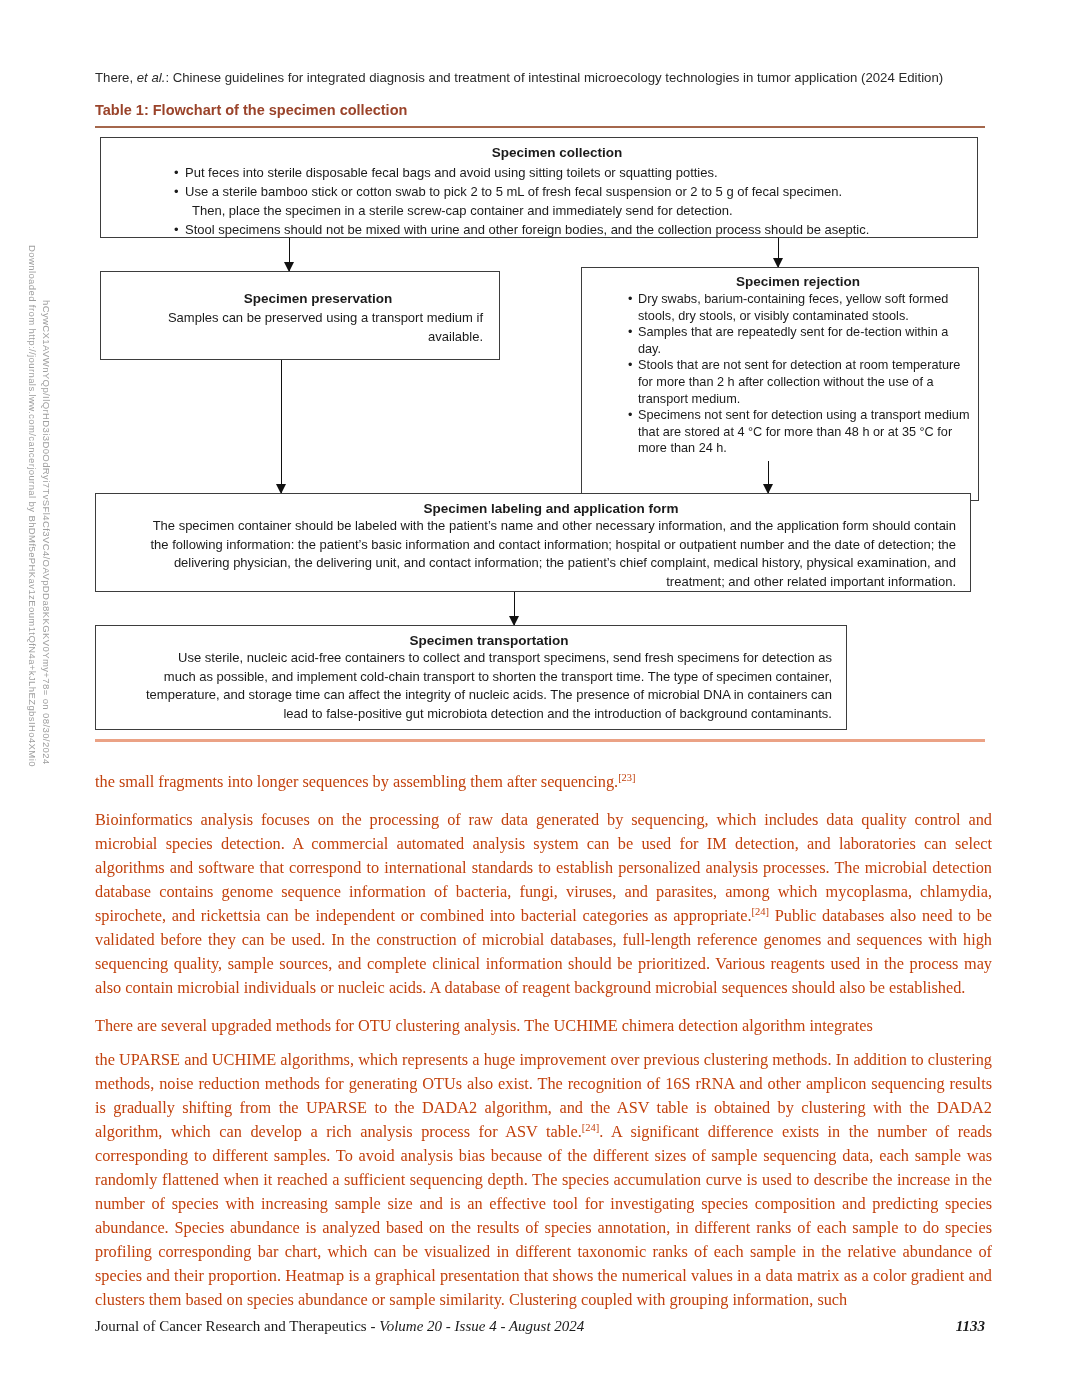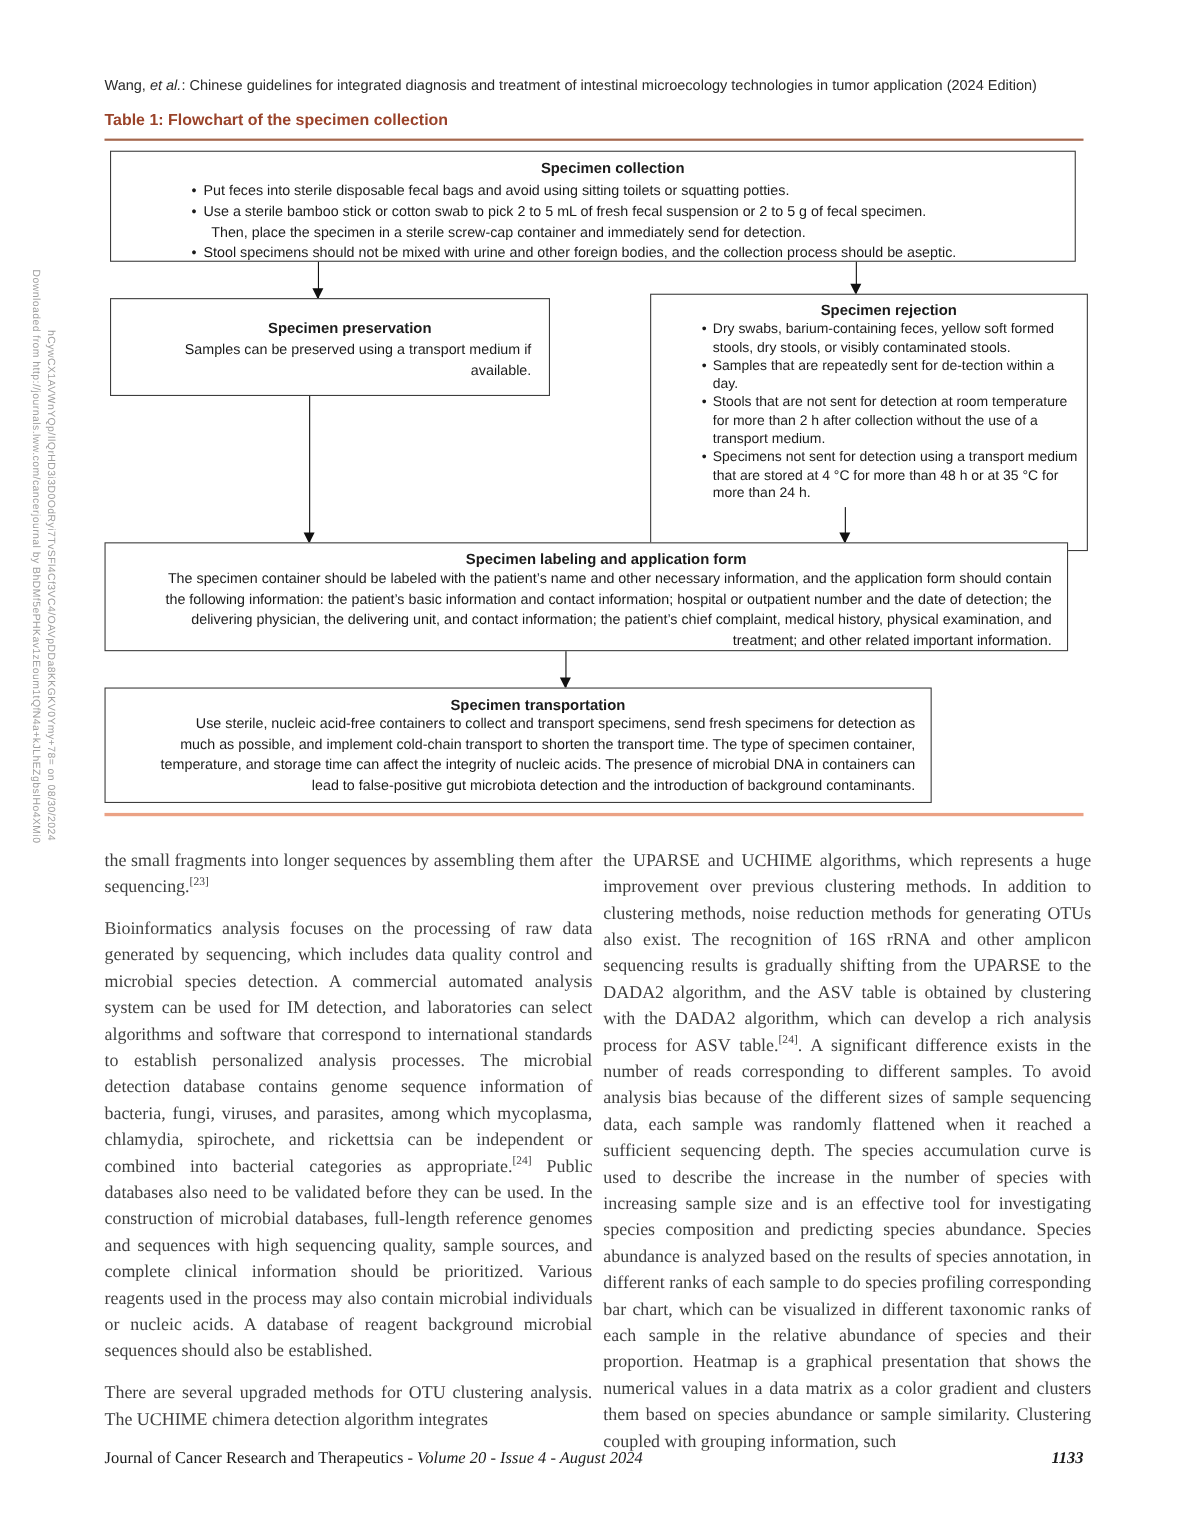--- a/index.html
+++ b/index.html
@@ -47,21 +47,21 @@
   .fbox-title { text-align:center; font-weight:bold; font-size:13.5px; padding-top:7px; }
   .fbox-lines { padding:3px 18px 0 36px; font-size:13px; line-height:19px; }
   .fline { position:relative; padding-left:12px; }
   .fline .bullet { position:absolute; left:1px; }
   .fline.cont { padding-left:19px; }
   .fbox-center { text-align:right; font-size:13px; line-height:19px; padding:2px 16px 0 16px; }
 
   .box-a { left:5px;   top:0;     width:878px; height:101px; }
   .box-b { left:5px;   top:134px; width:400px; height:89px;  }
   .box-b .fbox-title { padding-top:19px; }
-  .box-c { left:496px; top:130px; width:398px; height:234px; }
+  .box-c { left:486px; top:130px; width:398px; height:234px; }
   .box-c .fbox-title { padding-top:6px; }
   .box-c .fbox-lines { padding:2px 6px 0 9px; font-size:12.7px; line-height:16.6px; }
   .box-c .fline { padding-left:11px; }
   .box-d { left:0;     top:356px; width:876px; height:99px;  }
   .box-d .fbox-center, .box-e .fbox-center { line-height:18.6px; padding:1px 14px 0 14px; }
   .box-e { left:0;     top:488px; width:752px; height:105px; }
 
   .arrow { position:absolute; width:0; border-left:1.7px solid #111; }
   .arrow::after {
     content:""; position:absolute; bottom:-1px; left:-5.9px; width:0; height:0;
@@ -77,21 +77,21 @@
   .table-bottom-rule {
     position:absolute; left:0; top:602px; width:890px; height:2.5px;
     background:var(--table-bottom-rule,#eba285);
   }
 
   
   .columns {
     position:absolute; left:95px; top:770px; width:897px;
     display:flex; gap:10px;
     font-family:"Liberation Serif", serif; font-size:16.3px; line-height:24px;
-    color:#404040; text-align:justify;
+    color:#c2410c; text-align:justify;flex-direction:column;
   }
   .col { flex:1 1 0; min-width:0; }
   .para { margin:0 0 14px 0; }
   .para:last-child { margin-bottom:0; }
   .para sup { font-size:10.5px; line-height:0; }
 
   
   .footer {
     position:absolute; left:95px; top:1318px; width:890px;
     display:flex; justify-content:space-between; align-items:baseline;
@@ -100,21 +100,21 @@
   .footer-page-number { font-weight:bold; font-style:italic; }
 </style>
 </head>
 <body>
 
 <div class="page">
 
   <div class="watermark wm1">Downloaded from http://journals.lww.com/cancerjournal by BhDMf5ePHKav1zEoum1tQfN4a+kJLhEZgbsIHo4XMi0</div>
   <div class="watermark wm2">hCywCX1AVWnYQp/IlQrHD3i3D0OdRyi7TvSFl4Cf3VC4/OAVpDDa8KKGKV0Ymy+78= on 08/30/2024</div>
 
-  <div class="running-head"><span>Wang, </span><span class="italic">et al.</span><span>: Chinese guidelines for integrated diagnosis and treatment of intestinal microecology technologies in tumor application (2024 Edition)</span></div>
+  <div class="running-head"><span>There, </span><span class="italic">et al.</span><span>: Chinese guidelines for integrated diagnosis and treatment of intestinal microecology technologies in tumor application (2024 Edition)</span></div>
 
   <div class="table-title">Table 1: Flowchart of the specimen collection</div>
   <div class="title-rule"></div>
 
   <div class="flowchart">
 
     <div class="fbox box-a">
       <div class="fbox-title">Specimen collection</div>
       <div class="fbox-lines">
           <div class="fline"><span class="bullet">•</span>Put feces into sterile disposable fecal bags and avoid using sitting toilets or squatting potties.</div>

